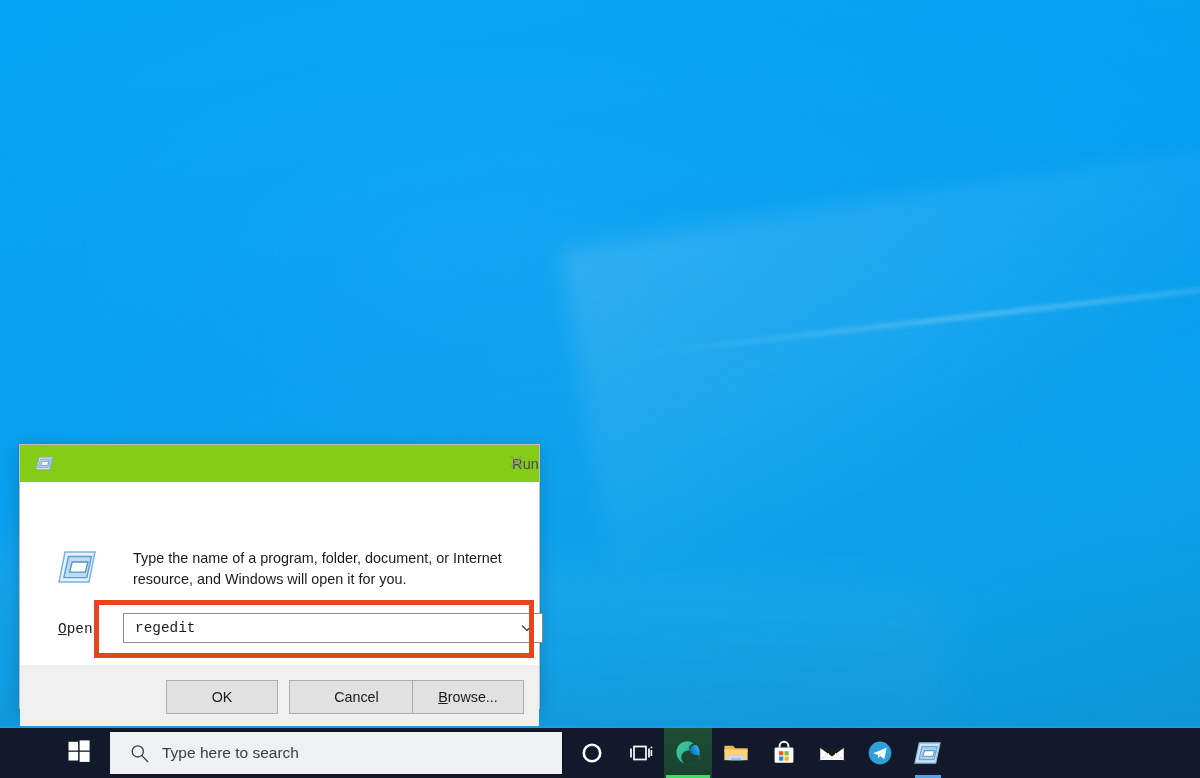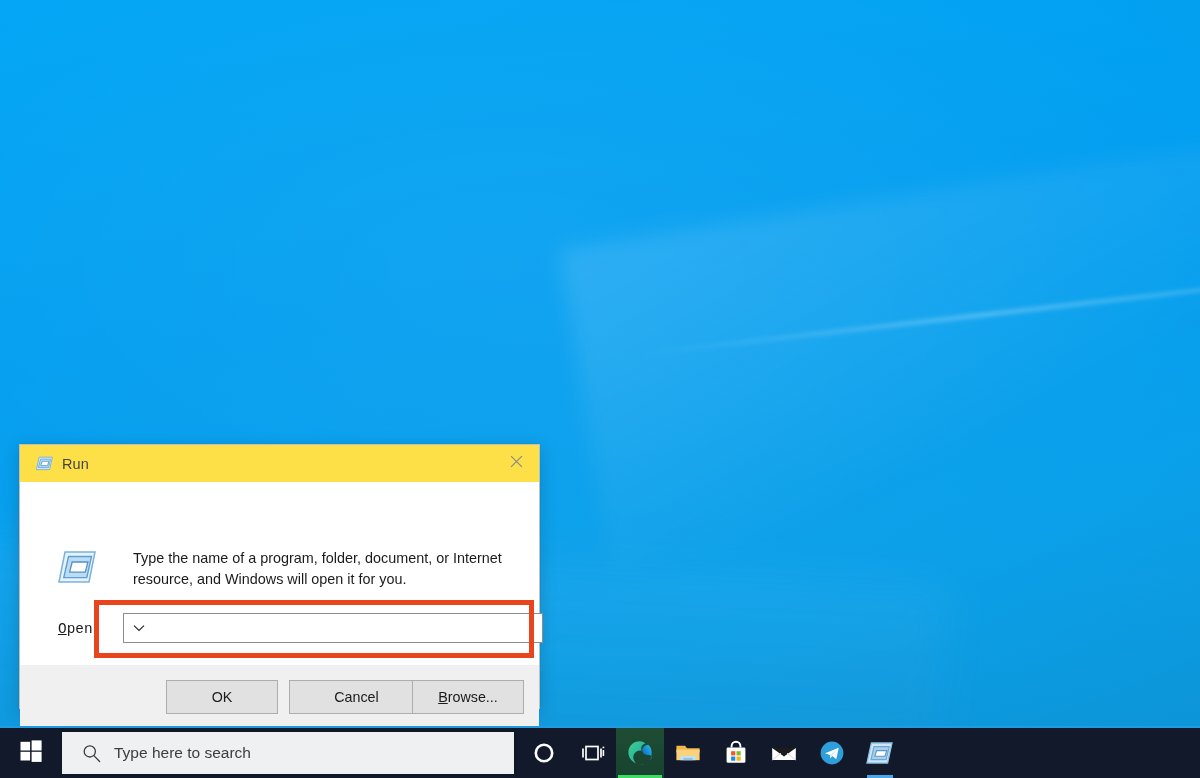--- a/index.html
+++ b/index.html
@@ -68,23 +68,24 @@
     height: 265px;
     background: #ffffff;
     border: 1px solid #bfbfbf;
     box-shadow: 0 4px 16px rgba(0,0,0,0.18), 0 0 0 1px rgba(0,0,0,0.02);
     box-sizing: border-box;
     font-family: "Liberation Sans", sans-serif;
   }
   .titlebar {
     position: relative;
     height: 37px;
-    background: #fde047;
-    display: flex;
-    align-items: center;
+    background: #84cc16;
+    display: flex;
+    align-items: center;
+    justify-content: space-between;
   }
   .titlebar-icon {
     margin-left: 16px;
     width: 17px;
     height: 15px;
     position: relative;
     flex: 0 0 auto;
   }
   .title-text {
     margin-left: 9px;
@@ -217,20 +218,21 @@
     position: absolute;
     left: 0;
     bottom: 0;
     width: 1200px;
     height: 52px;
     background: #11192a;
     border-top: 2px solid #1f9bdf;
     box-sizing: border-box;
     display: flex;
     align-items: stretch;
+    padding-left: 48px;
   }
   #start-button {
     width: 62px;
     display: flex;
     align-items: center;
     justify-content: center;
     cursor: default;
   }
   #search-box {
     width: 452px;
@@ -321,20 +323,21 @@
         <polygon points="14.2,12 29.9,12 27.3,22.2 11.6,22.2" fill="#ffffff" stroke="#5293c6" stroke-width="1.3"></polygon>
       </svg>
     </span>
 
     <div class="prompt-text">Type the name of a program, folder, document, or Internet resource, and Windows will open it for you.</div>
 
     <div class="open-row">
       <span class="open-label"><u>O</u><span>pen:</span></span>
 
       <div class="combo">
+        <span class="combo-value" placeholder="">regedit</span>
         <span class="combo-arrow">
           <svg viewBox="0 0 12 8" width="12" height="8">
             <path d="M1 1.6 L6 6.4 L11 1.6" stroke="#2b2b2b" stroke-width="1.25" fill="none"></path>
           </svg>
         </span>
       </div>
     </div>
 
     <div id="highlight-box"></div>
   </div>

